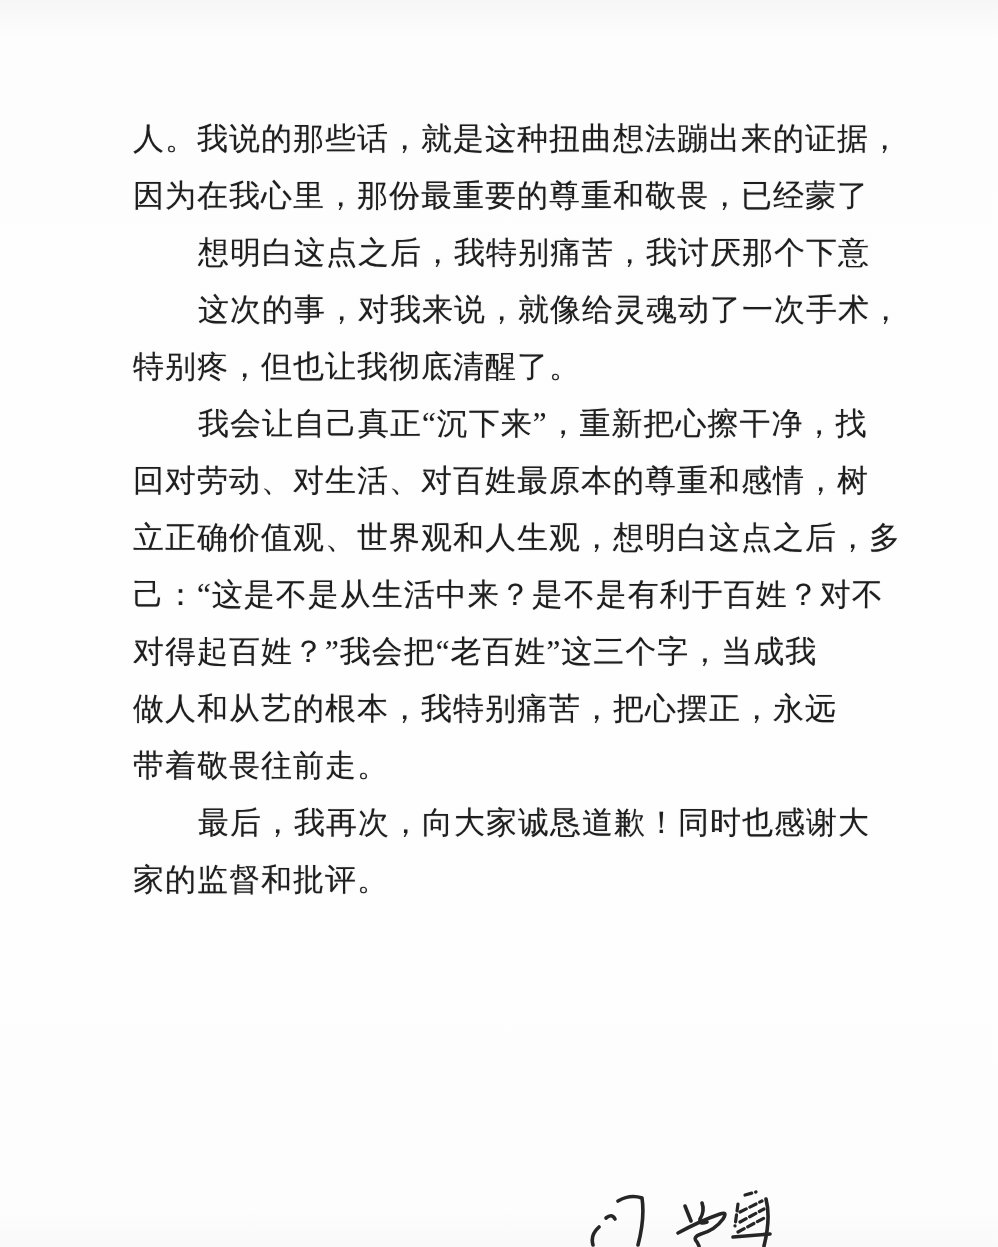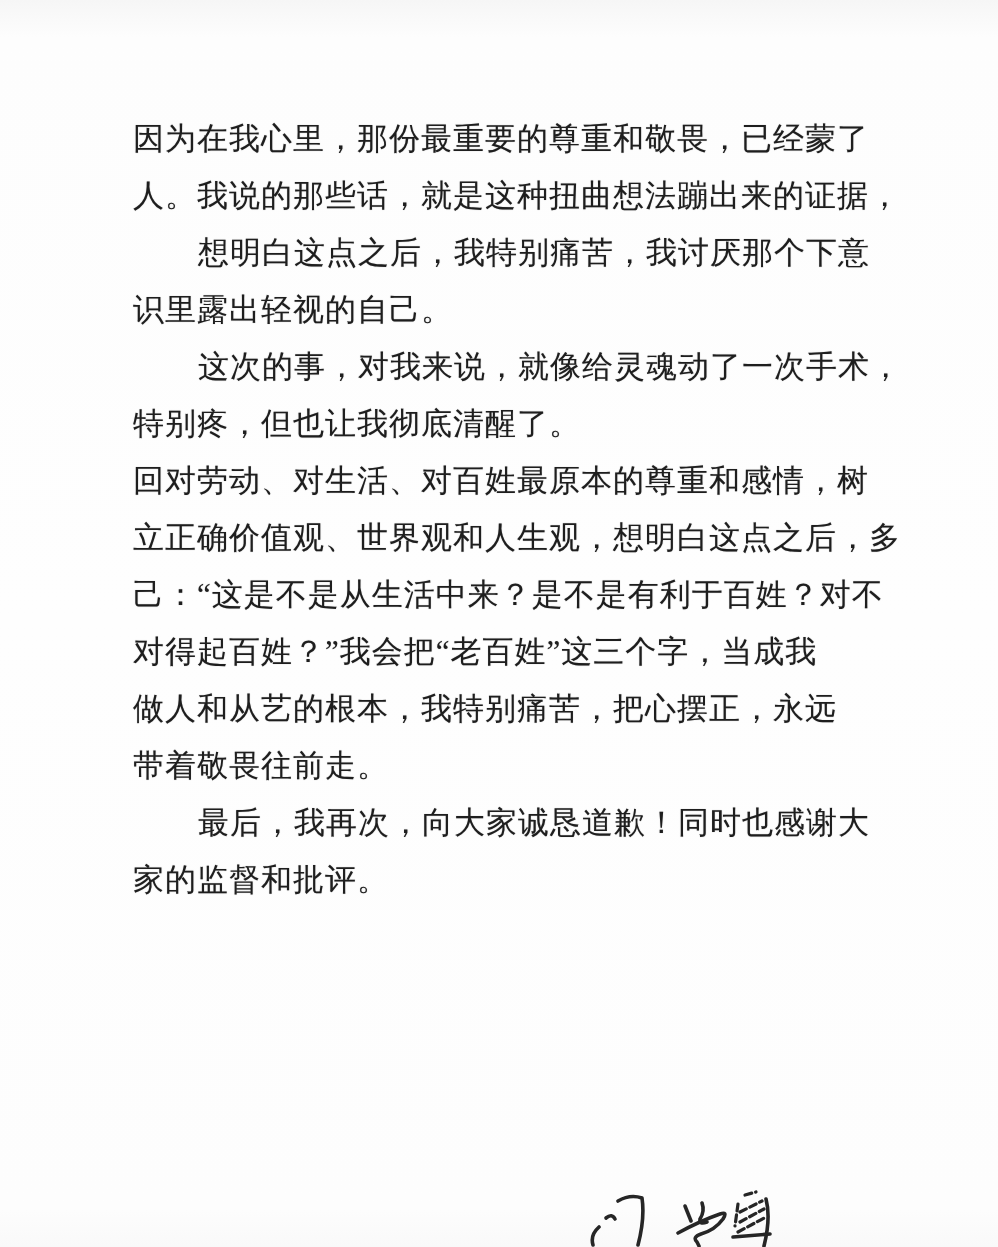--- a/index.html
+++ b/index.html
@@ -53,26 +53,26 @@
     stroke-dasharray: 7 4;
     stroke-width: 3.2;
   }
 </style>
 </head>
 <body>
 
 <div class="page">
 
   <div class="text-block" id="lines">
+      <div class="line">人。我说的那些话，就是这种扭曲想法蹦出来的证据，</div>
       <div class="line">因为在我心里，那份最重要的尊重和敬畏，已经蒙了</div>
-      <div class="line">人。我说的那些话，就是这种扭曲想法蹦出来的证据，</div>
       <div class="line indent">想明白这点之后，我特别痛苦，我讨厌那个下意</div>
-      <div class="line">识里露出轻视的自己。</div>
       <div class="line indent">这次的事，对我来说，就像给灵魂动了一次手术，</div>
       <div class="line">特别疼，但也让我彻底清醒了。</div>
+      <div class="line indent">我会让自己真正“沉下来”，重新把心擦干净，找</div>
       <div class="line">回对劳动、对生活、对百姓最原本的尊重和感情，树</div>
       <div class="line">立正确价值观、世界观和人生观，想明白这点之后，多</div>
       <div class="line">己：“这是不是从生活中来？是不是有利于百姓？对不</div>
       <div class="line">对得起百姓？”我会把“老百姓”这三个字，当成我</div>
       <div class="line">做人和从艺的根本，我特别痛苦，把心摆正，永远</div>
       <div class="line">带着敬畏往前走。</div>
       <div class="line indent">最后，我再次，向大家诚恳道歉！同时也感谢大</div>
       <div class="line">家的监督和批评。</div>
     </div>
 

